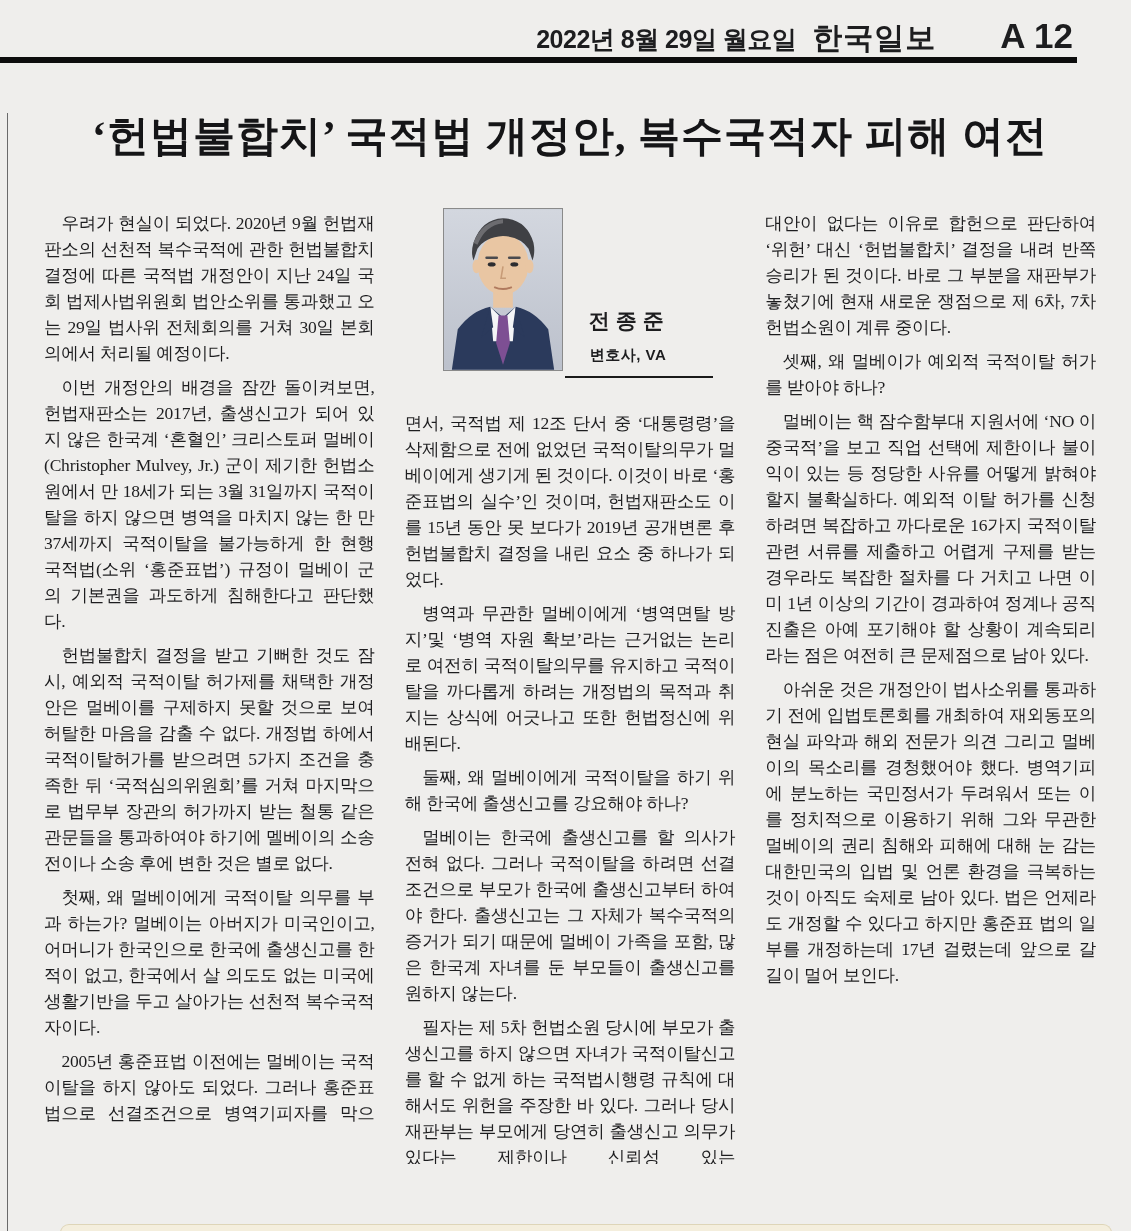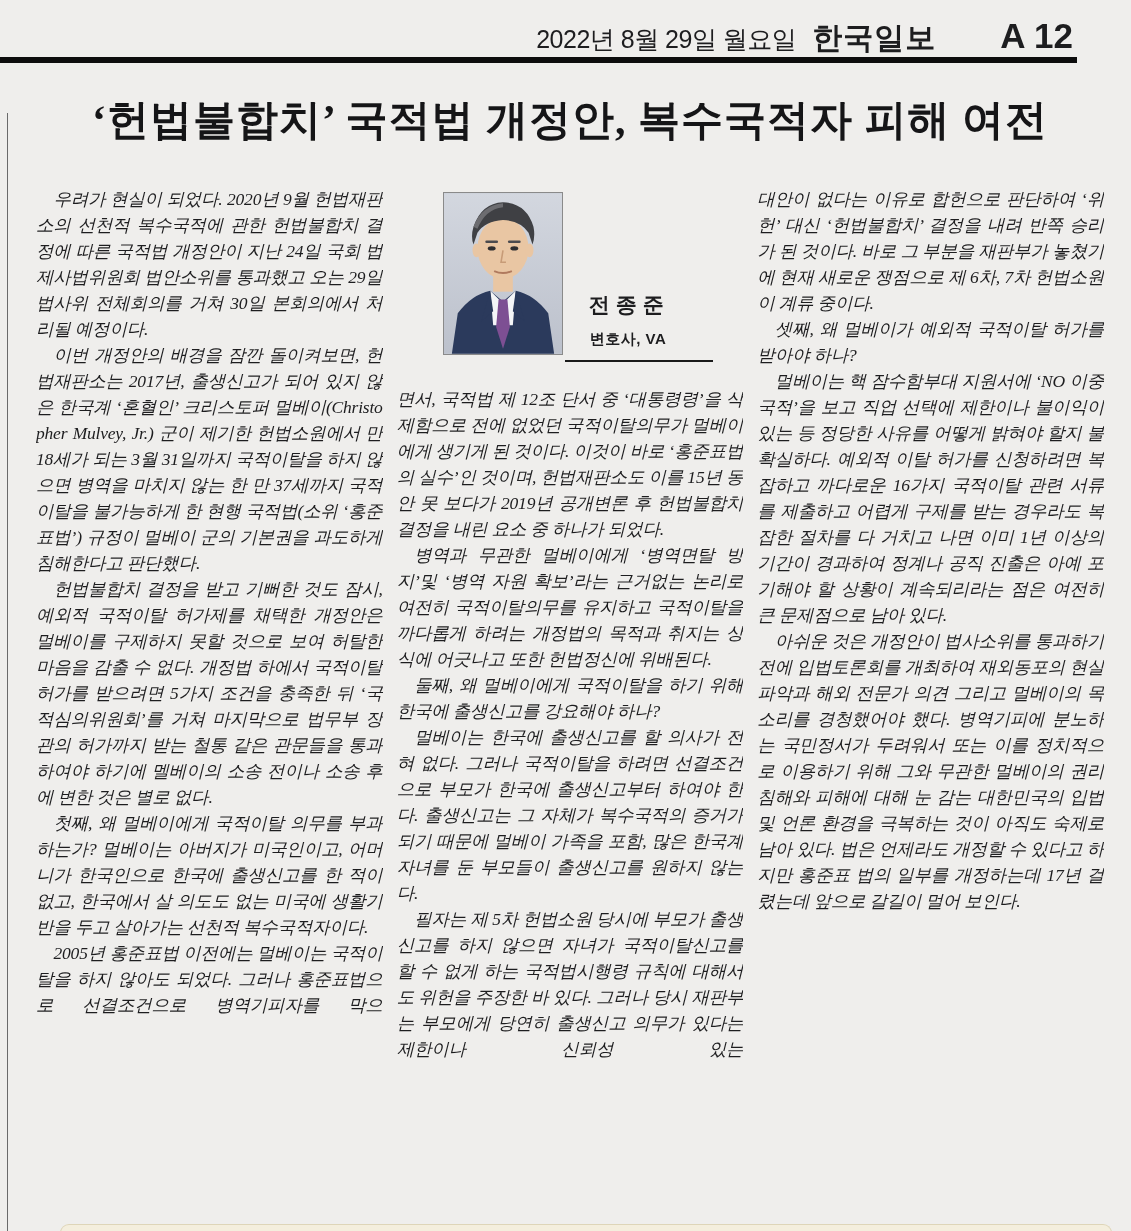--- a/index.html
+++ b/index.html
@@ -24,47 +24,47 @@
     overflow:hidden;
   }
   .page{position:absolute;inset:0;}
   
   .page-header{
     position:absolute;top:16px;right:58px;
     display:flex;align-items:baseline;gap:16px;
     font-family:"Liberation Sans","DejaVu Sans",sans-serif;
     white-space:nowrap;
   }
-  .issue-date{font-size:25px;font-weight:400;letter-spacing:-0.5px;}
+  .issue-date{font-size:25px;font-weight:700;letter-spacing:-0.5px;}
   .masthead{font-size:30px;font-weight:900;letter-spacing:1px;}
   .page-number{font-size:35px;font-weight:700;letter-spacing:0px;margin-left:48px;}
   .header-rule{
     position:absolute;top:57px;left:0;width:1077px;height:6px;
     background:var(--rule);
   }
   .left-divider{
     position:absolute;left:7px;top:113px;bottom:0;width:1px;
     background:#6a6a6a;
   }
   
-  .article{position:absolute;left:36px;top:92px;width:1068px;}
+  .article{position:absolute;left:36px;top:108px;width:1068px;}
   .headline{
     margin:0 0 38px 0;
     font-size:42px;font-weight:600;
     text-align:center;letter-spacing:1px;
     color:#151517;
     font-family:"Liberation Serif","DejaVu Serif",serif;
   }
   .cols{display:flex;gap:14px;}
   .col{
     width:347px;height:962px;overflow:hidden;
     font-size:17.5px;line-height:26px;letter-spacing:-0.2px;
     text-align:justify;word-break:break-all;
   }
-  .col p{margin:0;font-style:italic;}
+  .col p{margin:8px;}
   .col p.indent{text-indent:1em;}
   .col p.runover{text-align-last:justify;}
   
   .byline{position:relative;height:200px;}
   .photo-frame{
     position:absolute;left:46px;top:6px;width:120px;height:163px;
     border:1px solid #8a8a8a;background:var(--photo-bg);
     box-sizing:border-box;
   }
   .photo-frame svg{display:block;width:100%;height:100%;}

